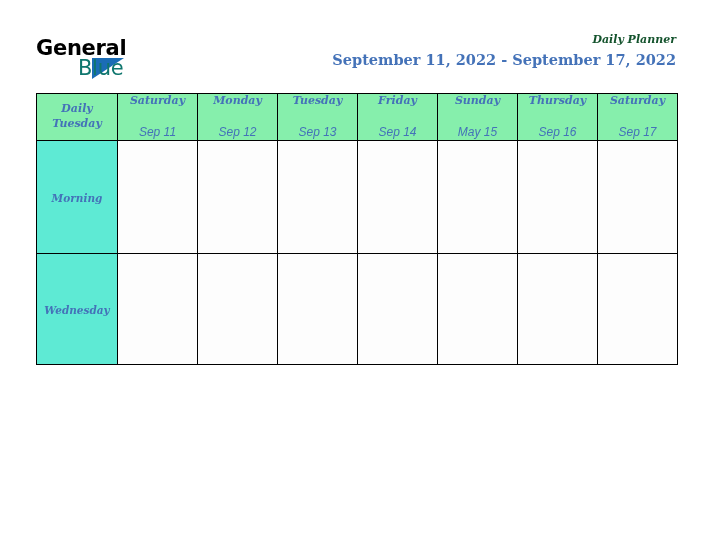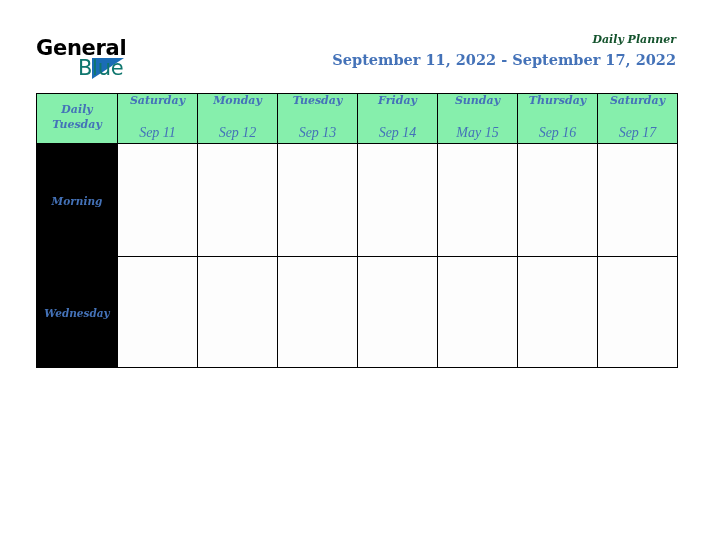--- a/index.html
+++ b/index.html
@@ -124,35 +124,35 @@
   .hdr-name {
     font-family: "DejaVu Serif", serif;
     font-style: italic;
     font-weight: bold;
     font-size: 11px;
     color: #4472b8;
     line-height: 1.25;
     white-space: nowrap;
   }
   .hdr-date {
-    font-family: Liberation Serif, serif;
+    font-family: Liberation Sans, sans-serif;
     font-style: italic;
     font-weight: normal;
-    font-size: 14px;
+    font-size: 12px;
     color: #4472b8;
     line-height: 1.35;
     margin-top: 16px;
     white-space: nowrap;
   }
   .hdr-corner .hdr-name {
     line-height: 1.35;
   }
 
   tbody td.row-label {
-    background: #000000;
+    background: #5eead4;
   }
   .row-label-text {
     font-family: "DejaVu Serif", serif;
     font-style: italic;
     font-weight: bold;
     font-size: 10.5px;
     color: #4472b8;
     white-space: nowrap;
   }
   tbody td.slot {

